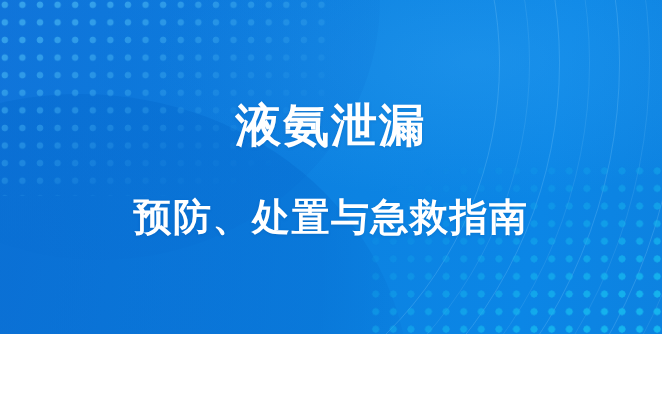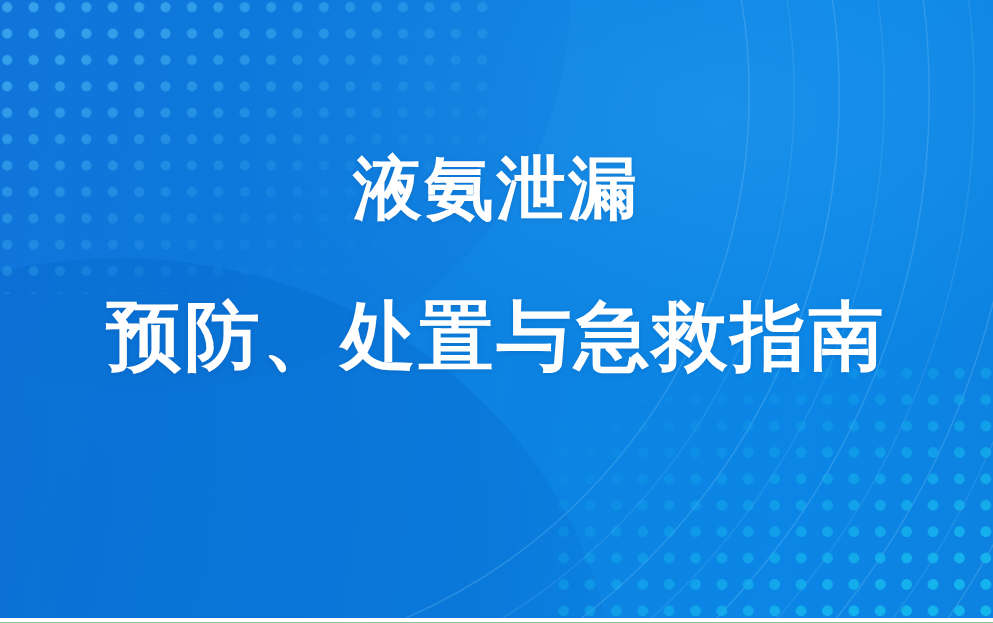--- a/index.html
+++ b/index.html
@@ -3,21 +3,21 @@
 <meta charset="utf-8">
 <style>
   html, body {
     margin: 0;
     padding: 0;
     background: #ffffff;
   }
   #banner {
     position: relative;
     width: 662px;
-    height: 412px;
+    height: 334px;
     overflow: hidden;
     background: #15803d;
     font-family: "Liberation Sans", "DejaVu Sans", sans-serif;
   }
 
   
   .layer {
     position: absolute;
     inset: 0;
     pointer-events: none;
@@ -140,21 +140,21 @@
     line-height: 1.12;
     letter-spacing: 0.04em;
     text-shadow: 0 1px 3px rgba(4,70,140,0.22);
     white-space: nowrap;
   }
   #title-line-1 {
     font-size: 46px;
     margin-bottom: 12px;
   }
   #title-line-2 {
-    font-size: 50px;
+    font-size: 38px;
     margin-top: 44px;
   }
 </style>
 </head>
 <body>
 
 <div id="banner">
 
   <div class="layer" id="grad-base"></div>
   <div class="layer" id="grad-glow"></div>

